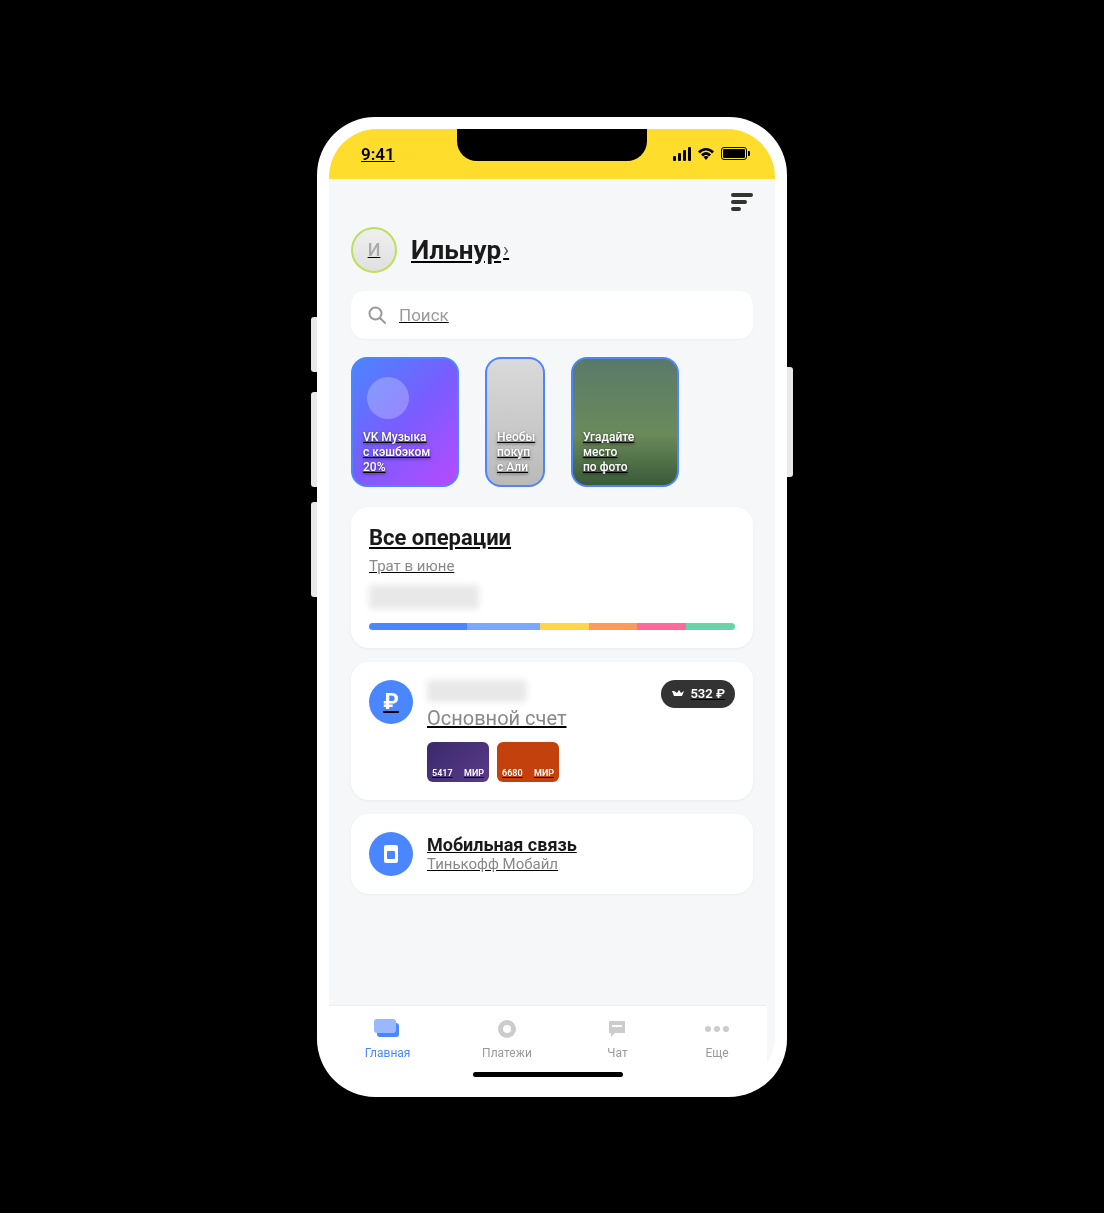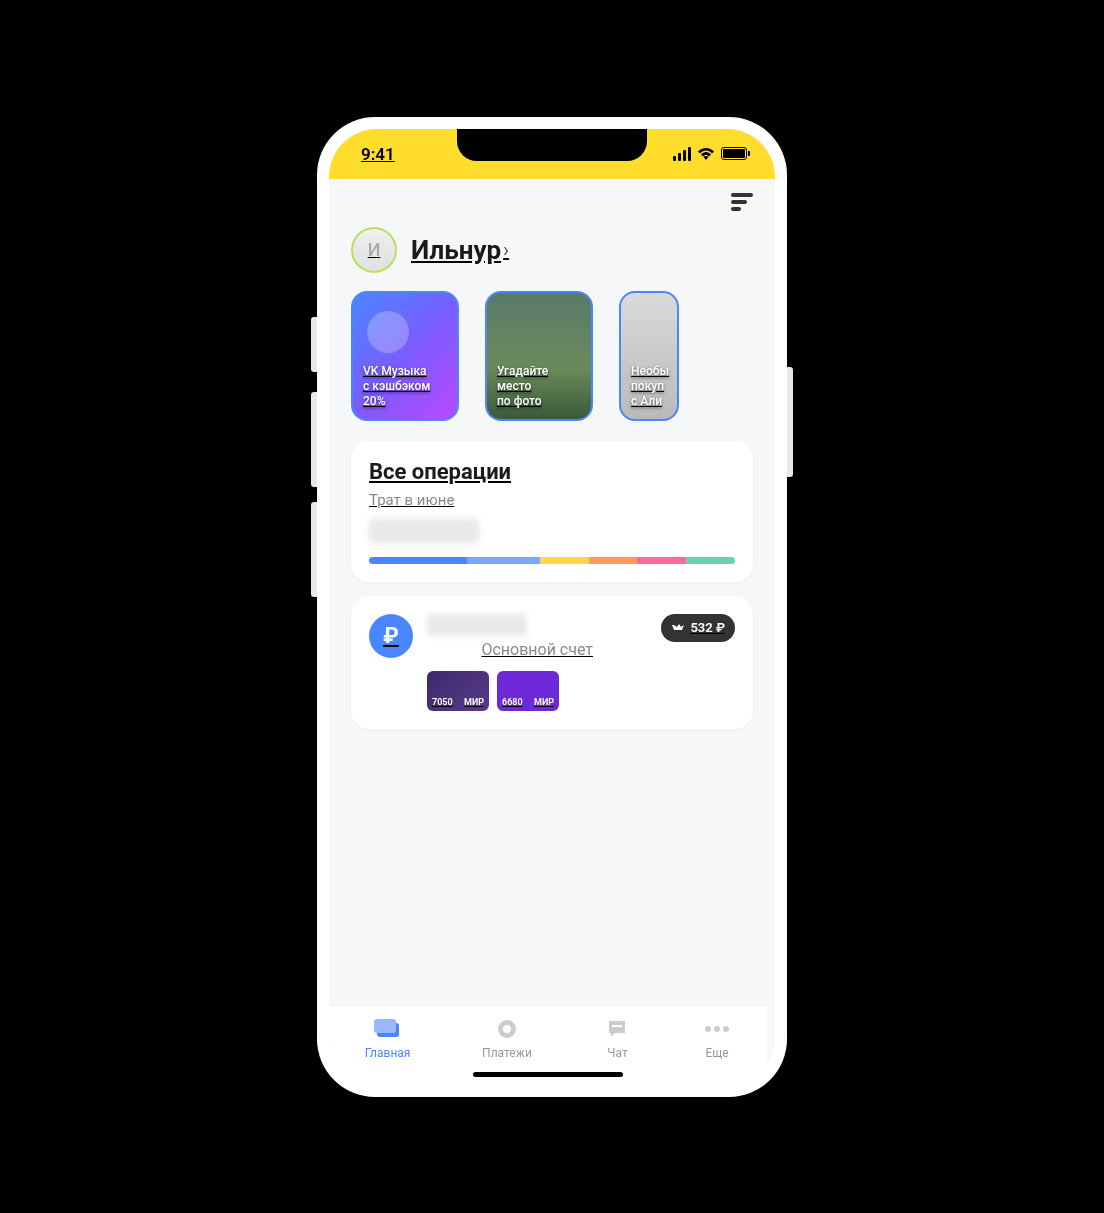--- a/index.html
+++ b/index.html
@@ -58,24 +58,24 @@
 .prog span:nth-child(1){flex:2;background:#4a86ff}.prog span:nth-child(2){flex:1.5;background:#7aa8ff}.prog span:nth-child(3){flex:1;background:#ffd54a}.prog span:nth-child(4){flex:1;background:#ff9a5a}.prog span:nth-child(5){flex:1;background:#ff6a9a}.prog span:nth-child(6){flex:1;background:#6ad4a8}
 .bonus-icons { display:flex; gap:6px; margin-top:14px; }
 .bic { width:42px; height:42px; border-radius:10px; }
 .bic.b0{background:#3aa848}.bic.b1{background:#1a5a2a}.bic.b2{background:linear-gradient(135deg,#8ae05a,#ffaa3a);display:flex;align-items:center;justify-content:center;color:#fff;font-size:20px}
 
 .account { margin:0 22px 14px; background:#fff; border-radius:18px; padding:18px; box-shadow:0 1px 3px rgba(0,0,0,.05); }
 .acc-row { display:flex; align-items:flex-start; gap:14px; }
 .acc-icon { width:44px; height:44px; border-radius:50%; background:#4a86ff; display:flex; align-items:center; justify-content:center; color:#fff; font-size:22px; font-weight:700; flex-shrink:0; }
 .acc-body { flex:1; }
 .acc-amt { width:100px; height:22px; background:#e8e8e8; border-radius:4px; filter:blur(3px); margin-bottom:4px; }
-.acc-label { font-size:16px; color:#888; margin-bottom:12px;text-align:center; }
+.acc-label { font-size:20px; color:#888; margin-bottom:12px; }
 .cards-row { display:flex; gap:8px; }
 .mini-card { width:62px; height:40px; border-radius:6px; display:flex; align-items:flex-end; justify-content:space-between; padding:4px 5px; color:#fff; font-size:9px; font-weight:600; }
-.mini-card.c0{background:linear-gradient(135deg,#3a2a6a,#5a3a8a)}.mini-card.c1{background:#6d28d9}
+.mini-card.c0{background:linear-gradient(135deg,#3a2a6a,#5a3a8a)}.mini-card.c1{background:#c2410c}
 .badge { background:#333; color:#fff; border-radius:14px; padding:5px 10px; font-size:13px; font-weight:600; display:flex; align-items:center; gap:5px; height:28px; }
 .crown { width:14px; height:10px; }
 
 .mobile { margin:0 22px; background:#fff; border-radius:18px; padding:18px; box-shadow:0 1px 3px rgba(0,0,0,.05); display:flex; gap:14px; align-items:center; }
 .mob-icon { width:44px; height:44px; border-radius:50%; background:#4a86ff; display:flex; align-items:center; justify-content:center; flex-shrink:0; }
 .mob-icon svg{width:22px;height:22px}
 .mob-title { font-size:18px; font-weight:700; color:#1a1a1a; }
 .mob-sub { font-size:15px; color:#888; }
 
 .tabbar { position:absolute; bottom:0; left:0; right:8px; height:80px; background:#fff; border-top:1px solid #eee; display:flex; justify-content:space-around; padding-top:10px; }
@@ -119,36 +119,43 @@
       </div>
 
       <div class="profile">
         <div class="avatar">И</div>
         <div class="profile-name">
           <span>Ильнур</span>
           <span class="chev">›</span>
         </div>
       </div>
 
+      <div class="search">
+        <svg viewBox="0 0 20 20">
+            <circle cx="8.5" cy="8.5" r="6" stroke="#9a9a9a" stroke-width="2" fill="none"></circle>
+            <line x1="13.5" y1="13.5" x2="18" y2="18" stroke="#9a9a9a" stroke-width="2" stroke-linecap="round"></line>
+          </svg>
+        <span class="search-text">Поиск</span>
+      </div>
 
       <div class="stories">
         <div class="story s0">
             <span class="story-text">VK Музыка
 с кэшбэком
 20%</span>
           </div>
+        <div class="story s3">
+            <span class="story-text">Необы
+покуп
+с Али</span>
+          </div>
         <div class="story s2">
             <span class="story-text">Угадайте
 место
 по фото</span>
-          </div>
-        <div class="story s3">
-            <span class="story-text">Необы
-покуп
-с Али</span>
           </div>
       </div>
 
       <div class="grid2">
         <div class="card half">
           <div class="card-title">Все операции</div>
           <div class="card-sub">Трат в июне</div>
           <div class="blur-amt"></div>
           <div class="prog">
               <span></span>
@@ -162,38 +169,50 @@
       </div>
 
       <div class="account">
         <div class="acc-row">
           <div class="acc-icon">₽</div>
           <div class="acc-body">
             <div class="acc-amt"></div>
             <div class="acc-label">Основной счет</div>
             <div class="cards-row">
               <div class="mini-card c0">
-                <span>7050</span>
+                <span>5417</span>
                 <span>МИР</span>
               </div>
               <div class="mini-card c1">
                 <span>6680</span>
                 <span>МИР</span>
               </div>
             </div>
           </div>
           <div class="badge">
             <svg class="crown" viewBox="0 0 14 10">
                 <path d="M1 2l2 5h8l2-5-3 2-2-3-2 3-3-2z" fill="#fff"></path>
               </svg>
             <span>532 ₽</span>
           </div>
         </div>
       </div>
 
+      <div class="mobile">
+        <div class="mob-icon">
+          <svg viewBox="0 0 22 22">
+              <rect x="4" y="2" width="14" height="18" rx="2" fill="#fff"></rect>
+              <rect x="7" y="8" width="8" height="8" rx="1" fill="#4a86ff"></rect>
+            </svg>
+        </div>
+        <div>
+          <div class="mob-title">Мобильная связь</div>
+          <div class="mob-sub">Тинькофф Мобайл</div>
+        </div>
+      </div>
 
     </div>
 
     <div class="tabbar">
       <div class="tab active">
         <div class="tab-ic">
             <svg width="28" height="20" viewBox="0 0 28 20">
               <rect x="3" y="4" width="22" height="14" rx="3" fill="#4a86ff"></rect>
               <rect x="0" y="0" width="22" height="14" rx="3" fill="#9ab8ff"></rect>
             </svg>

